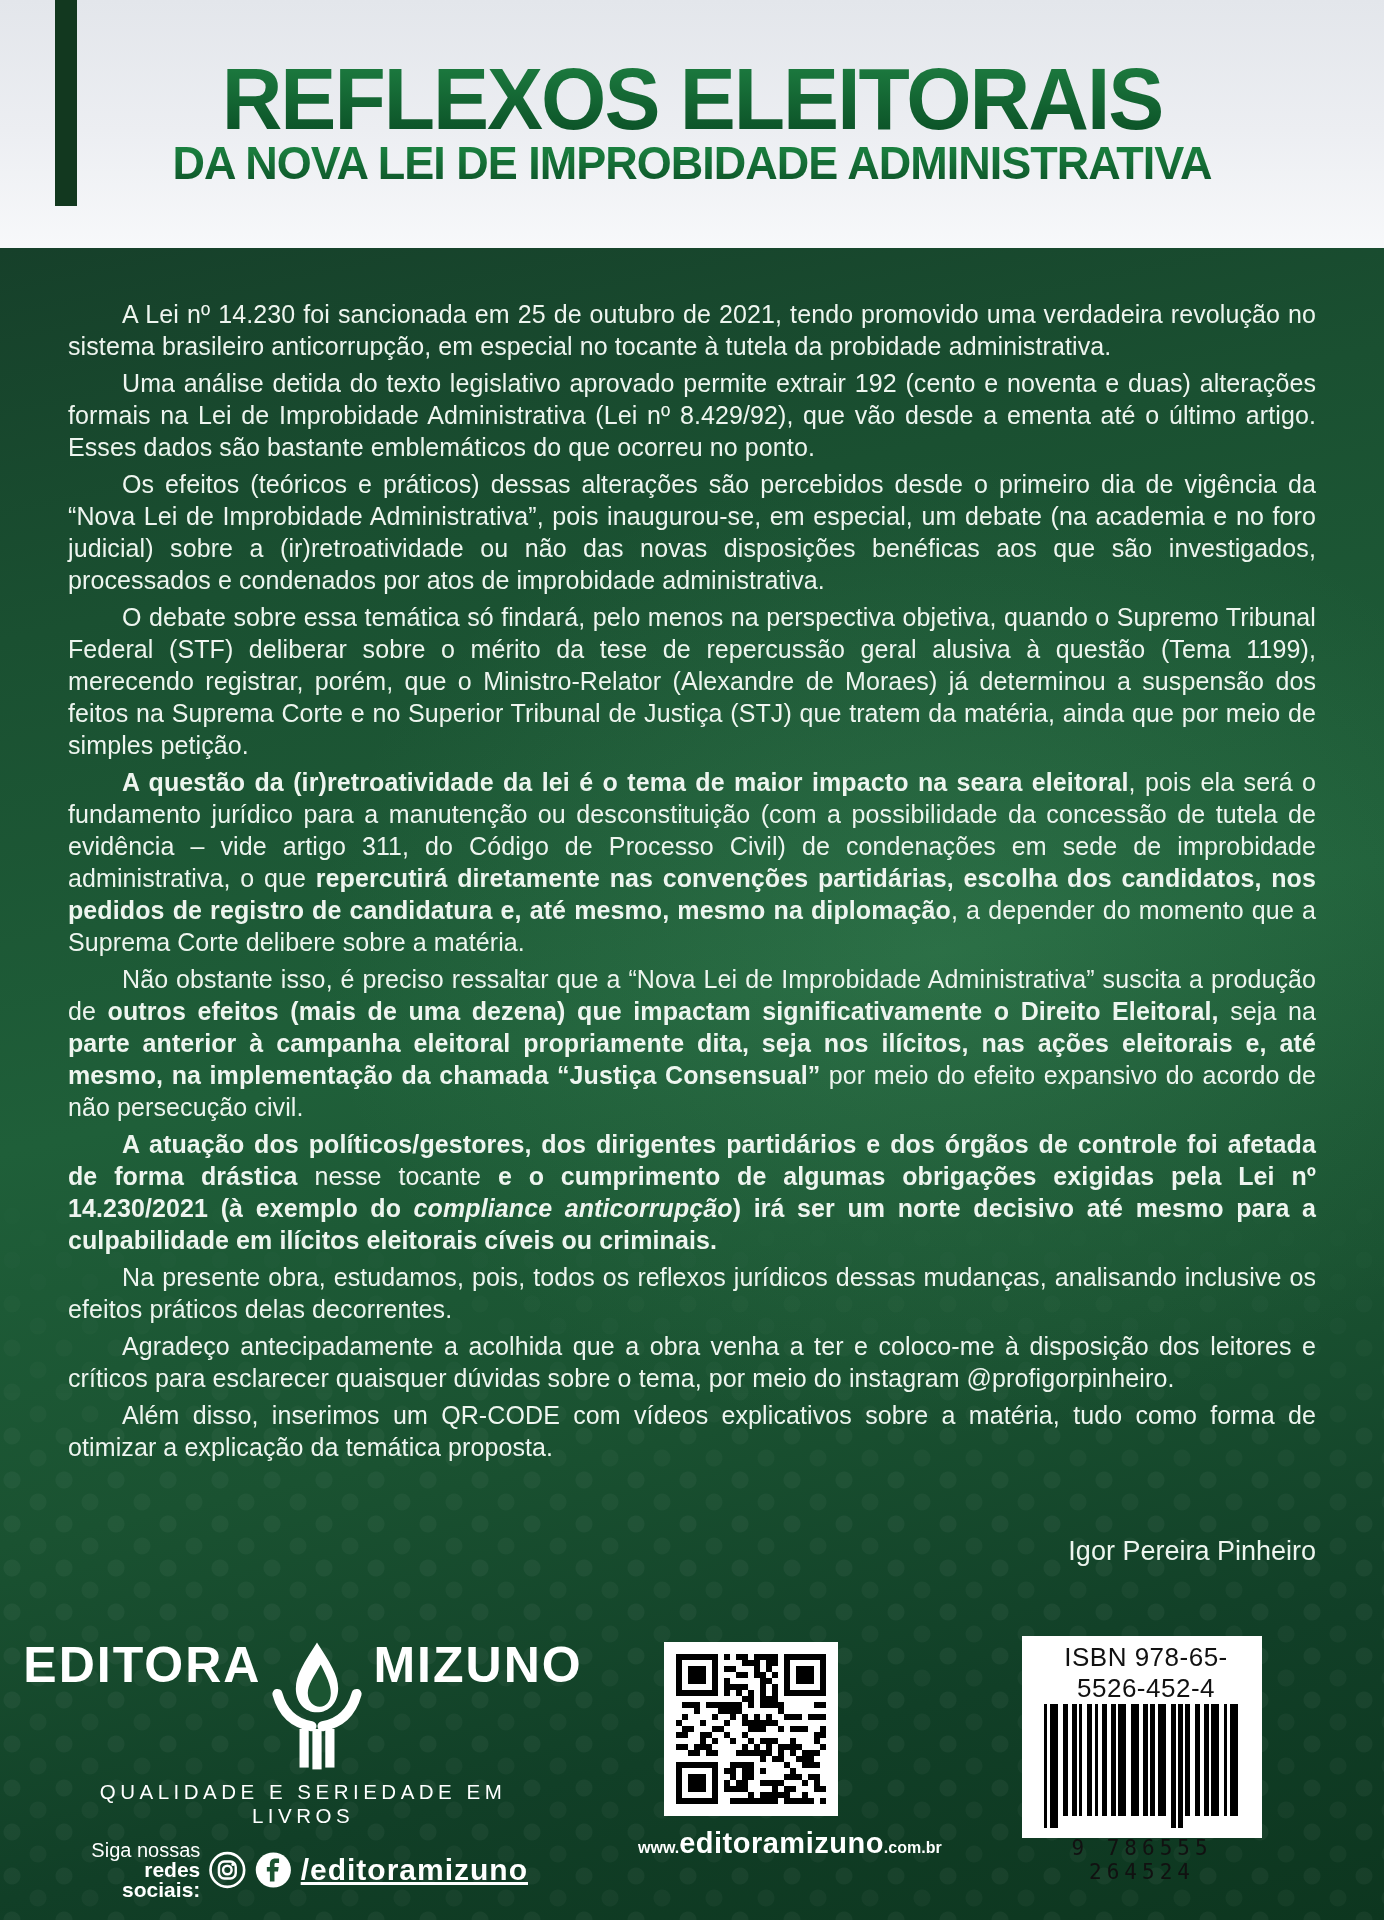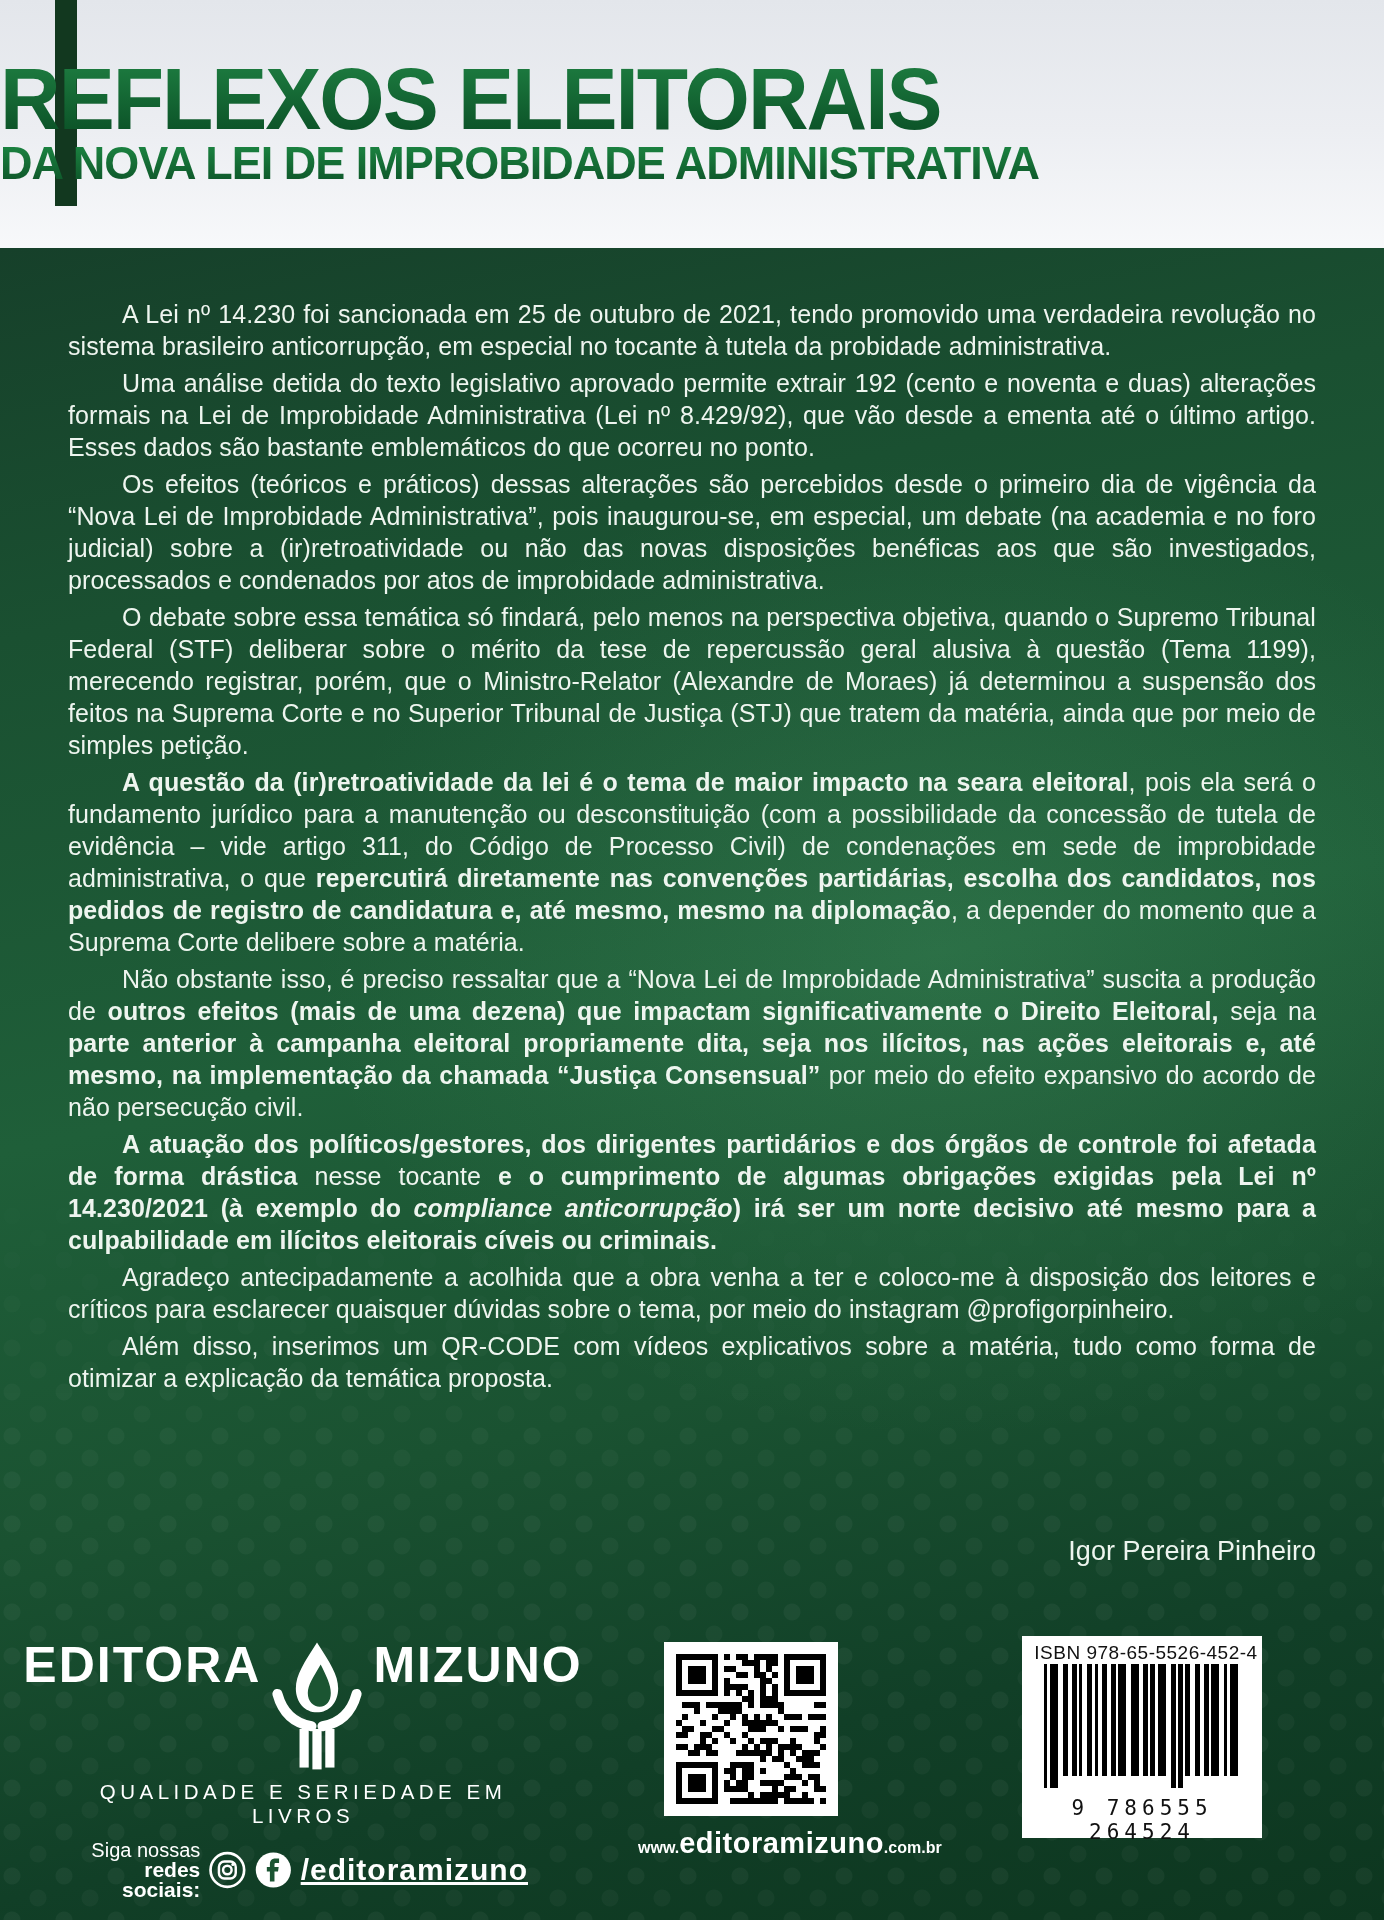--- a/index.html
+++ b/index.html
@@ -2,21 +2,21 @@
 <html><head>
 <meta charset="utf-8">
 <style>
   html,body{margin:0;padding:0;background:#222;}
   .page{position:relative;width:1384px;height:1920px;overflow:hidden;
         font-family:"Liberation Sans",sans-serif;margin:0 auto;}
 
   
   .header{position:absolute;top:0;left:0;width:100%;height:288px;
           background:linear-gradient(180deg,#e3e6eb 0%,#eceef2 45%,#fbfcfd 100%);
-          text-align:left;}
+          text-align:center;}
   .left-bar{position:absolute;left:55px;top:0;width:22px;height:206px;background:#12381f;}
   .title{margin:0;padding-top:58px;font-size:84px;line-height:80px;font-weight:bold;
          letter-spacing:-2px;transform:scaleY(1.04);
          background:linear-gradient(180deg,#3ba45a 0%,#1d7c40 45%,#0a4e25 100%);
          -webkit-background-clip:text;background-clip:text;color:transparent;}
   .subtitle{margin:0;margin-top:2px;font-size:45px;line-height:48px;font-weight:bold;
             letter-spacing:-1px;transform:scaleY(1.02);
             background:linear-gradient(180deg,#1d8a44 0%,#0c4f26 100%);
             -webkit-background-clip:text;background-clip:text;color:transparent;}
 
@@ -56,21 +56,21 @@
   .handle{font-size:30px;font-weight:bold;letter-spacing:1px;text-decoration:underline;}
 
   .qr-block{position:absolute;left:638px;top:12px;width:225px;text-align:center;}
   .qr{display:inline-block;background:#fff;padding:12px;line-height:0;}
   .website{margin-top:11px;white-space:nowrap;}
   .website .www{font-size:16px;font-weight:bold;margin-top:20px;}
   .website .site{font-size:29px;font-weight:bold;letter-spacing:0.5px;}
 
   .barcode-block{position:absolute;left:1022px;top:6px;width:240px;height:202px;
                  background:#fff;color:#111;text-align:center;padding-top:6px;box-sizing:border-box;}
-  .isbn{font-size:19px;letter-spacing:0.5px;font-family:"Liberation Sans",sans-serif;margin-left:8px;}
+  .isbn{font-size:26px;letter-spacing:0.5px;font-family:"Liberation Sans",sans-serif;margin-left:8px;}
   .digits{font-size:21px;letter-spacing:5px;margin-top:-4px;font-family:"DejaVu Sans Mono",monospace;}
 </style>
 </head>
 <body>
 
 <div class="page">
 
   <header class="header">
     <div class="left-bar"></div>
     <h1 class="title">REFLEXOS ELEITORAIS</h1>
@@ -81,20 +81,21 @@
     <div class="dots"></div>
 
     <div class="text-col">
         <p class="para"><span>A Lei nº 14.230 foi sancionada em 25 de outubro de 2021, tendo promovido uma verdadeira revolução no sistema brasileiro anticorrupção, em especial no tocante à tutela da probidade administrativa.</span></p>
         <p class="para"><span>Uma análise detida do texto legislativo aprovado permite extrair 192 (cento e noventa e duas) alterações formais na Lei de Improbidade Administrativa (Lei nº 8.429/92), que vão desde a ementa até o último artigo. Esses dados são bastante emblemáticos do que ocorreu no ponto.</span></p>
         <p class="para"><span>Os efeitos (teóricos e práticos) dessas alterações são percebidos desde o primeiro dia de vigência da “Nova Lei de Improbidade Administrativa”, pois inaugurou-se, em especial, um debate (na academia e no foro judicial) sobre a (ir)retroatividade ou não das novas disposições benéficas aos que são investigados, processados e condenados por atos de improbidade administrativa.</span></p>
         <p class="para"><span>O debate sobre essa temática só findará, pelo menos na perspectiva objetiva, quando o Supremo Tribunal Federal (STF) deliberar sobre o mérito da tese de repercussão geral alusiva à questão (Tema 1199), merecendo registrar, porém, que o Ministro-Relator (Alexandre de Moraes) já determinou a suspensão dos feitos na Suprema Corte e no Superior Tribunal de Justiça (STJ) que tratem da matéria, ainda que por meio de simples petição.</span></p>
         <p class="para"><span class="b">A questão da (ir)retroatividade da lei é o tema de maior impacto na seara eleitoral</span><span>, pois ela será o fundamento jurídico para a manutenção ou desconstituição (com a possibilidade da concessão de tutela de evidência – vide artigo 311, do Código de Processo Civil) de condenações em sede de improbidade administrativa, o que </span><span class="b">repercutirá diretamente nas convenções partidárias, escolha dos candidatos, nos pedidos de registro de candidatura e, até mesmo, mesmo na diplomação</span><span>, a depender do momento que a Suprema Corte delibere sobre a matéria.</span></p>
         <p class="para"><span>Não obstante isso, é preciso ressaltar que a “Nova Lei de Improbidade Administrativa” suscita a produção de </span><span class="b">outros efeitos (mais de uma dezena) que impactam significativamente o Direito Eleitoral,</span><span> seja na </span><span class="b">parte anterior à campanha eleitoral propriamente dita, seja nos ilícitos, nas ações eleitorais e, até mesmo, na implementação da chamada “Justiça Consensual”</span><span> por meio do efeito expansivo do acordo de não persecução civil.</span></p>
         <p class="para"><span class="b">A atuação dos políticos/gestores, dos dirigentes partidários e dos órgãos de controle foi afetada de forma drástica</span><span> nesse tocante </span><span class="b">e o cumprimento de algumas obrigações exigidas pela Lei nº 14.230/2021 (à exemplo do </span><span class="b i">compliance anticorrupção</span><span class="b">) irá ser um norte decisivo até mesmo para a culpabilidade em ilícitos eleitorais cíveis ou criminais.</span></p>
+        <p class="para"><span>Na presente obra, estudamos, pois, todos os reflexos jurídicos dessas mudanças, analisando inclusive os efeitos práticos delas decorrentes.</span></p>
         <p class="para"><span>Agradeço antecipadamente a acolhida que a obra venha a ter e coloco-me à disposição dos leitores e críticos para esclarecer quaisquer dúvidas sobre o tema, por meio do instagram @profigorpinheiro.</span></p>
         <p class="para"><span>Além disso, inserimos um QR-CODE com vídeos explicativos sobre a matéria, tudo como forma de otimizar a explicação da temática proposta.</span></p>
       </div>
 
     <div class="author">Igor Pereira Pinheiro</div>
 
     <footer class="footer">
 
       <div class="logo-block">
         <div class="logo-row">

